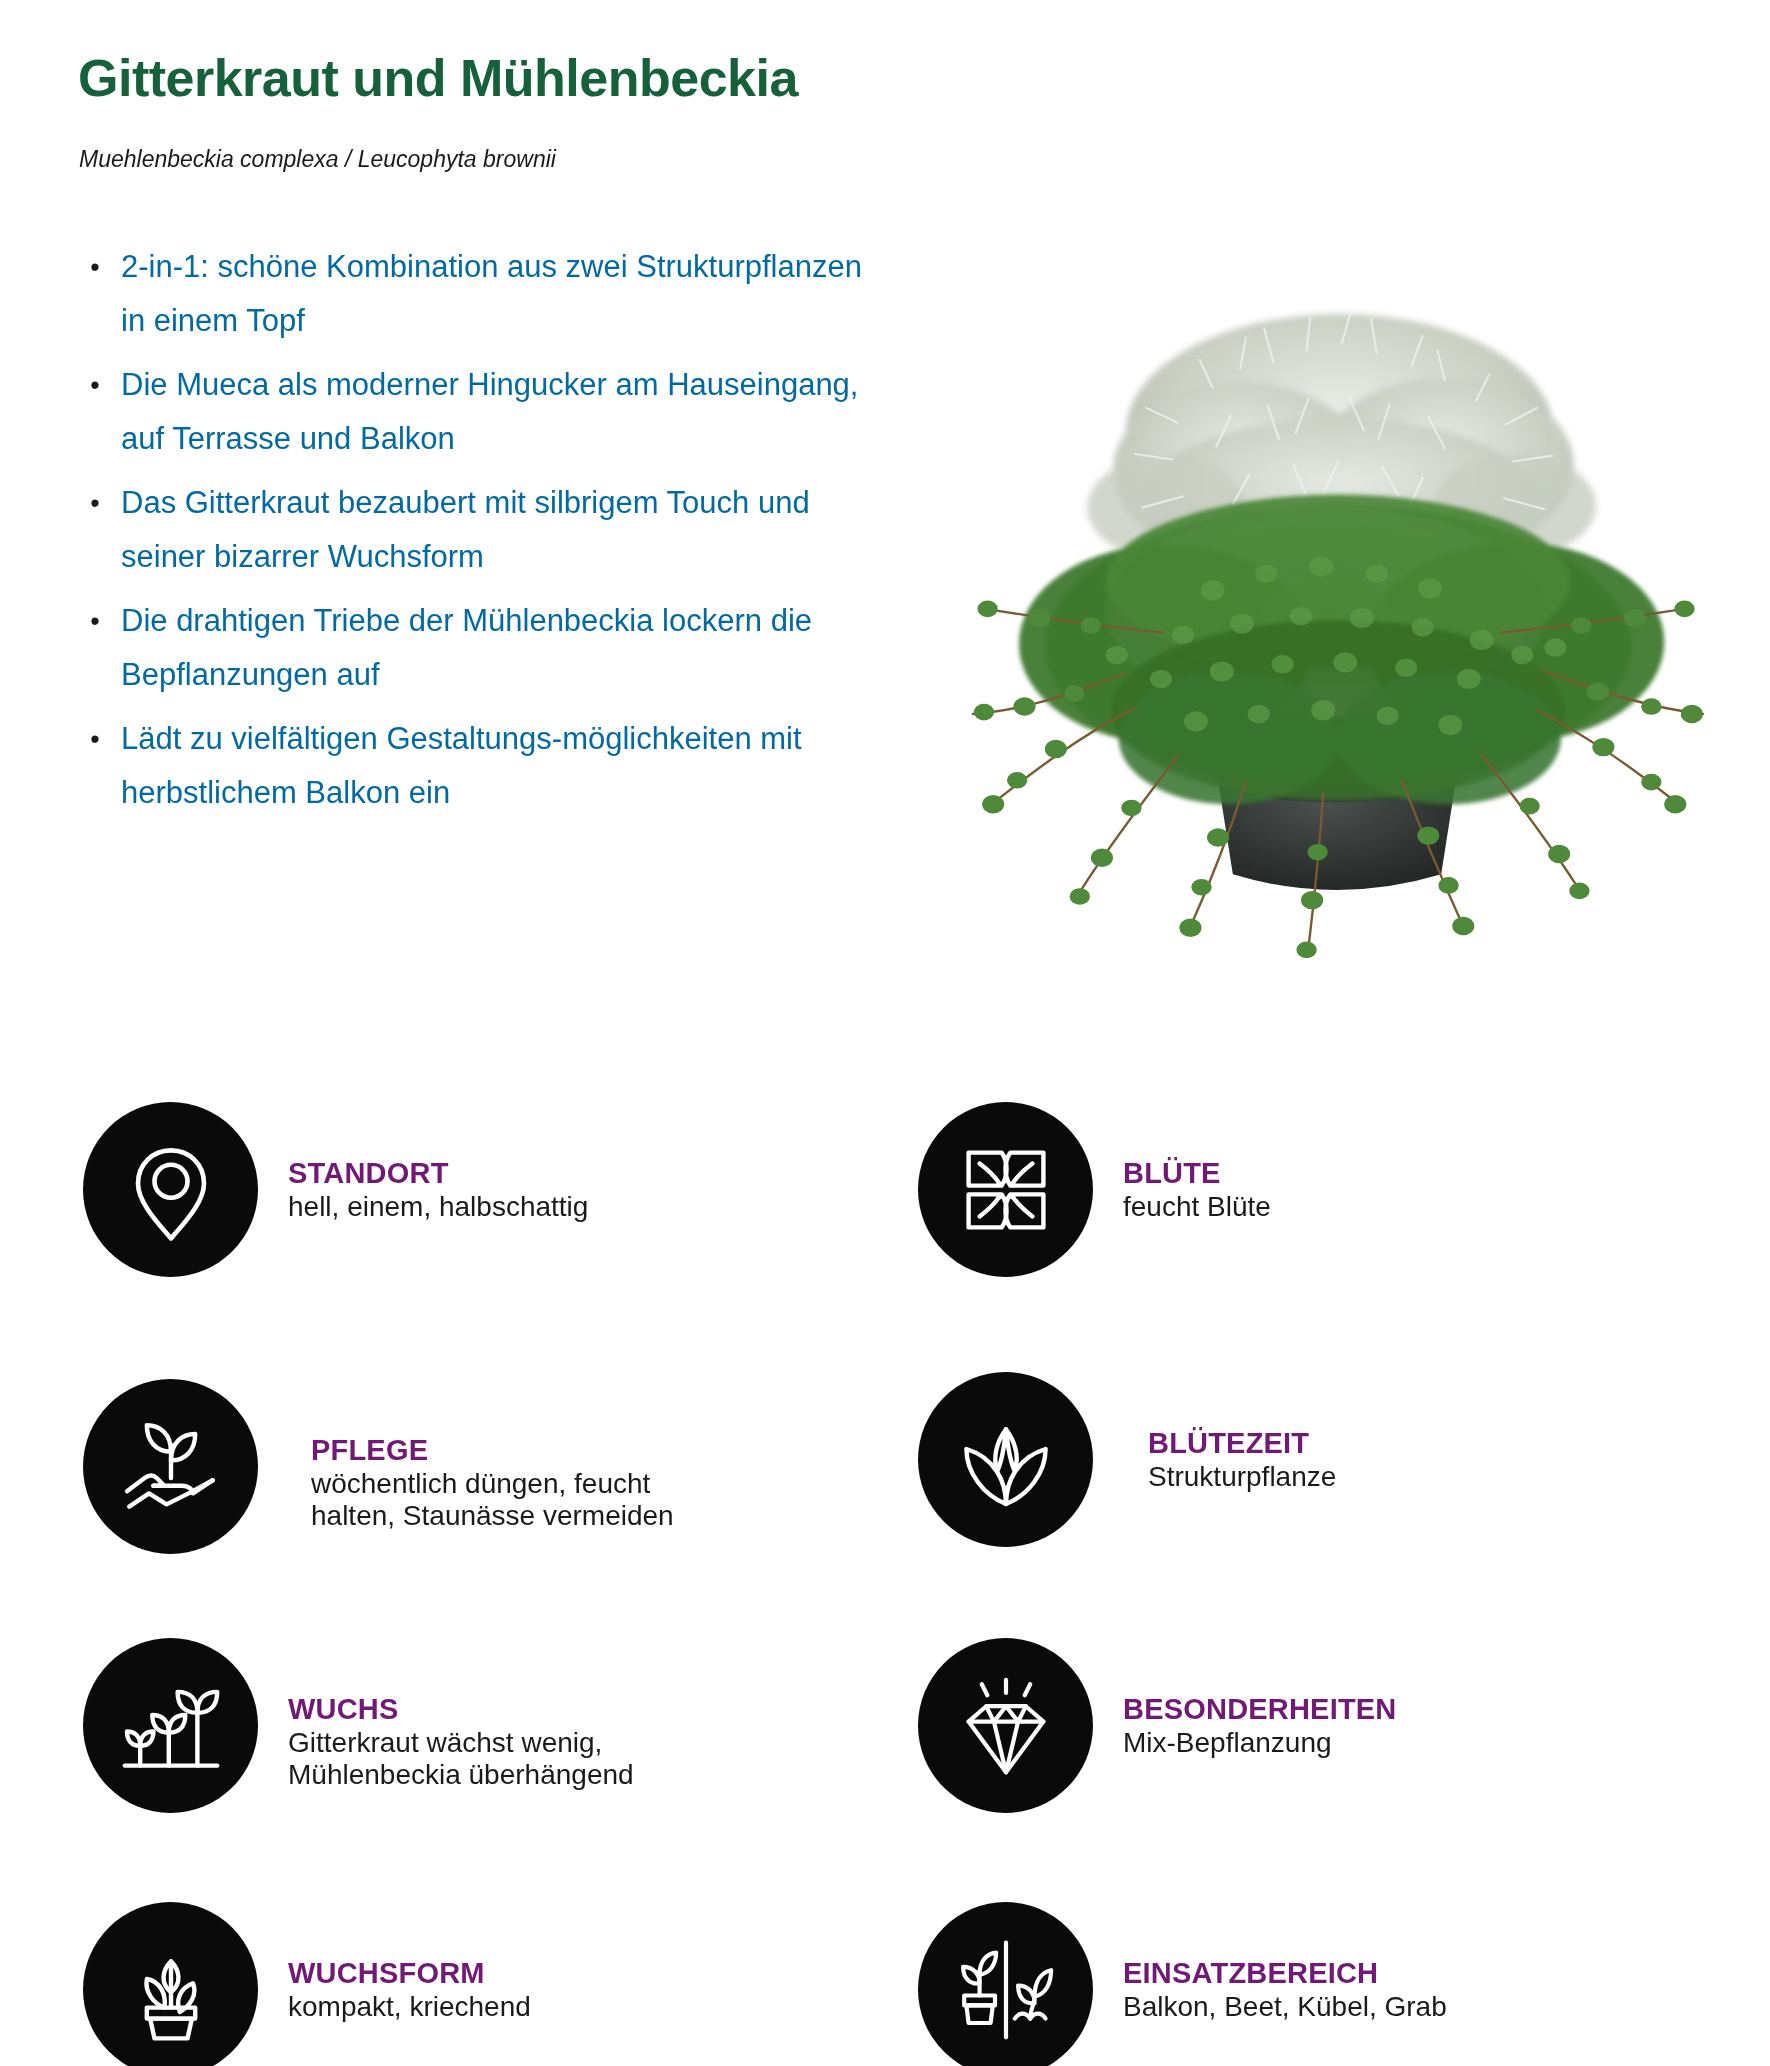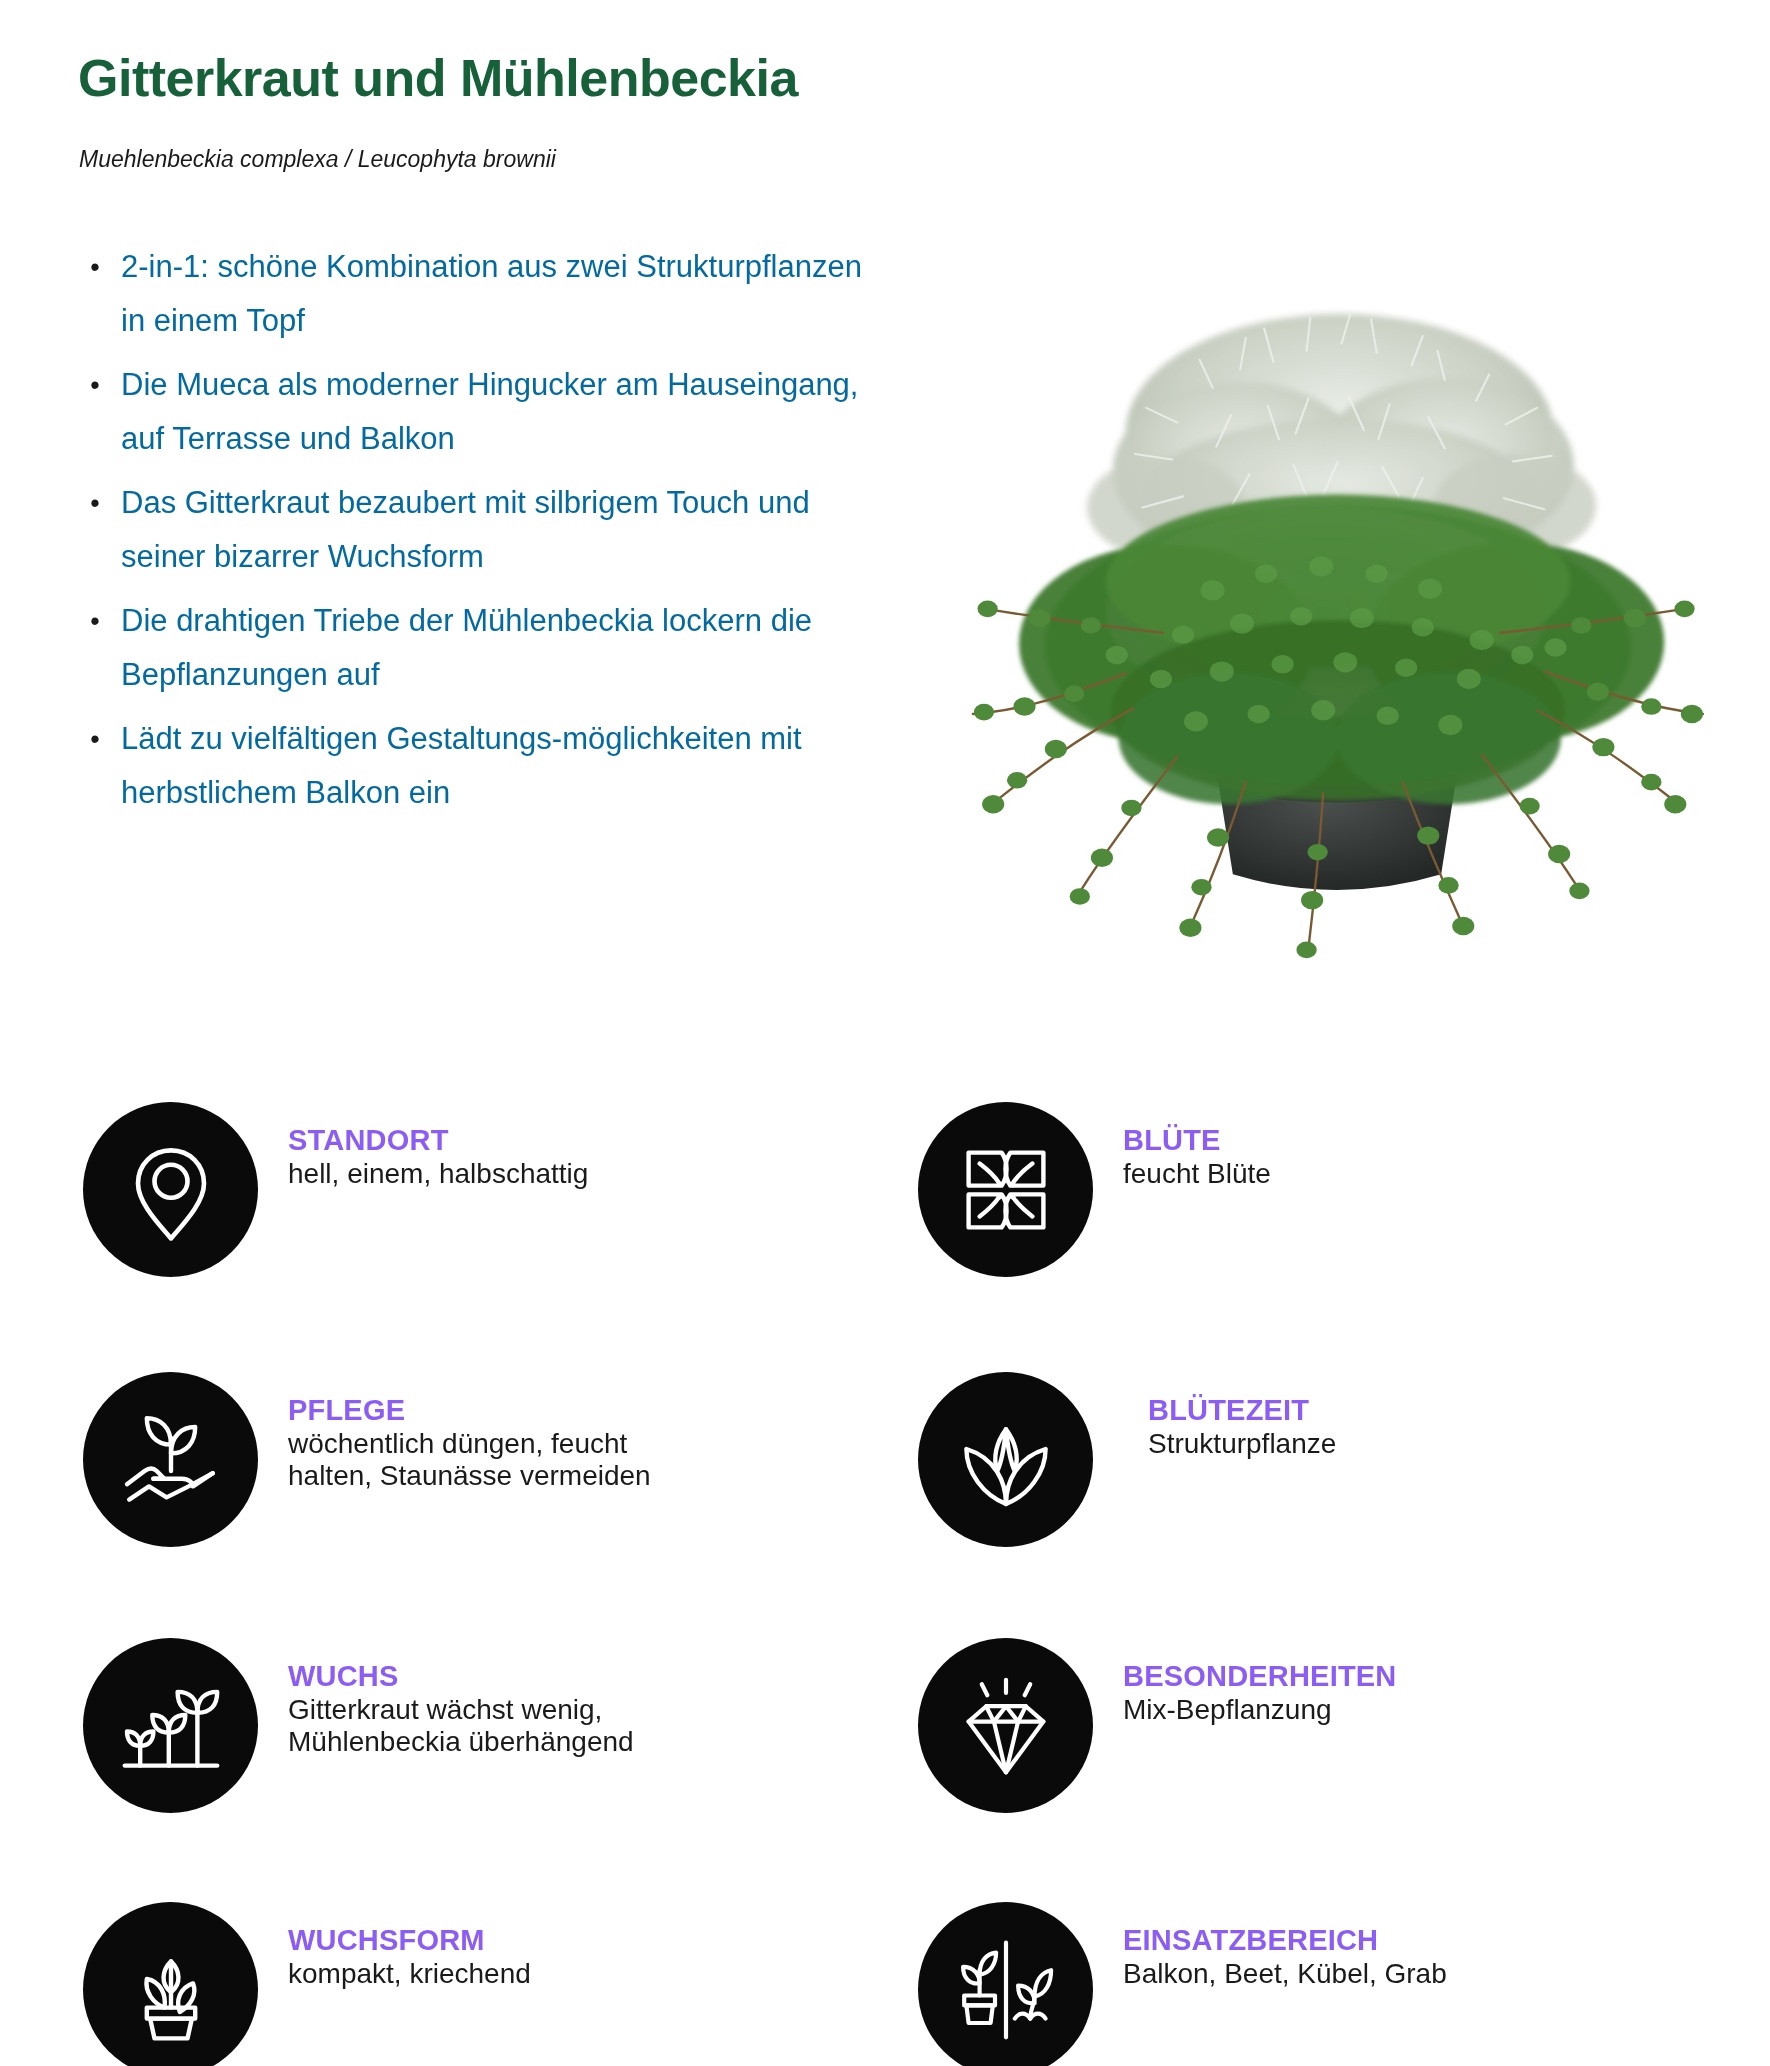--- a/index.html
+++ b/index.html
@@ -114,22 +114,23 @@
   }
   .icon-text {
     margin-left: 30px;
     padding-top: 22px;
   }
   .icon-title {
     font-size: 29px;
     font-weight: 700;
     letter-spacing: 0.2px;
     line-height: 1.12;
-    color: #8b5cf6;
+    color: #701a75;
     white-space: nowrap;
+    margin-top: 33px;
   }
   .icon-desc {
     font-size: 28px;
     font-weight: 400;
     line-height: 1.13;
     color: #1a1a1a;
     margin-top: 1.8px;
     white-space: pre-line;
   }
 </style>
@@ -315,21 +316,21 @@
           <path d="M50 14 C33 14 20 27 20 44 C20 62 40 82 50 94 C60 82 80 62 80 44 C80 27 67 14 50 14 Z"></path>
           <circle cx="50" cy="42" r="15"></circle>
         </svg>
       </div>
       <div class="icon-text">
         <div class="icon-title">STANDORT</div>
         <div class="icon-desc">hell, einem, halbschattig</div>
       </div>
     </div>
 
-    <div class="icon-item" style="top:270px;">
+    <div class="icon-item" style="top:277px;gap:23px;">
       <div class="icon-badge">
         <svg viewBox="0 0 100 100" fill="none" stroke="#ffffff" stroke-width="4" stroke-linecap="round" stroke-linejoin="round" aria-hidden="true">
           <path d="M50 60 L50 30"></path>
           <path d="M50 36 C50 20 40 12 28 12 C28 26 36 36 50 36 Z"></path>
           <path d="M50 44 C50 28 60 20 72 20 C72 34 64 44 50 44 Z"></path>
           <path d="M10 72 L26 60 C30 57 34 57 37 60 L44 67 L34 67"></path>
           <path d="M34 67 L60 67 C66 67 70 71 70 74 L88 62"></path>
           <path d="M12 86 L30 74 L46 84 L66 74 L88 62"></path>
         </svg>
       </div>

